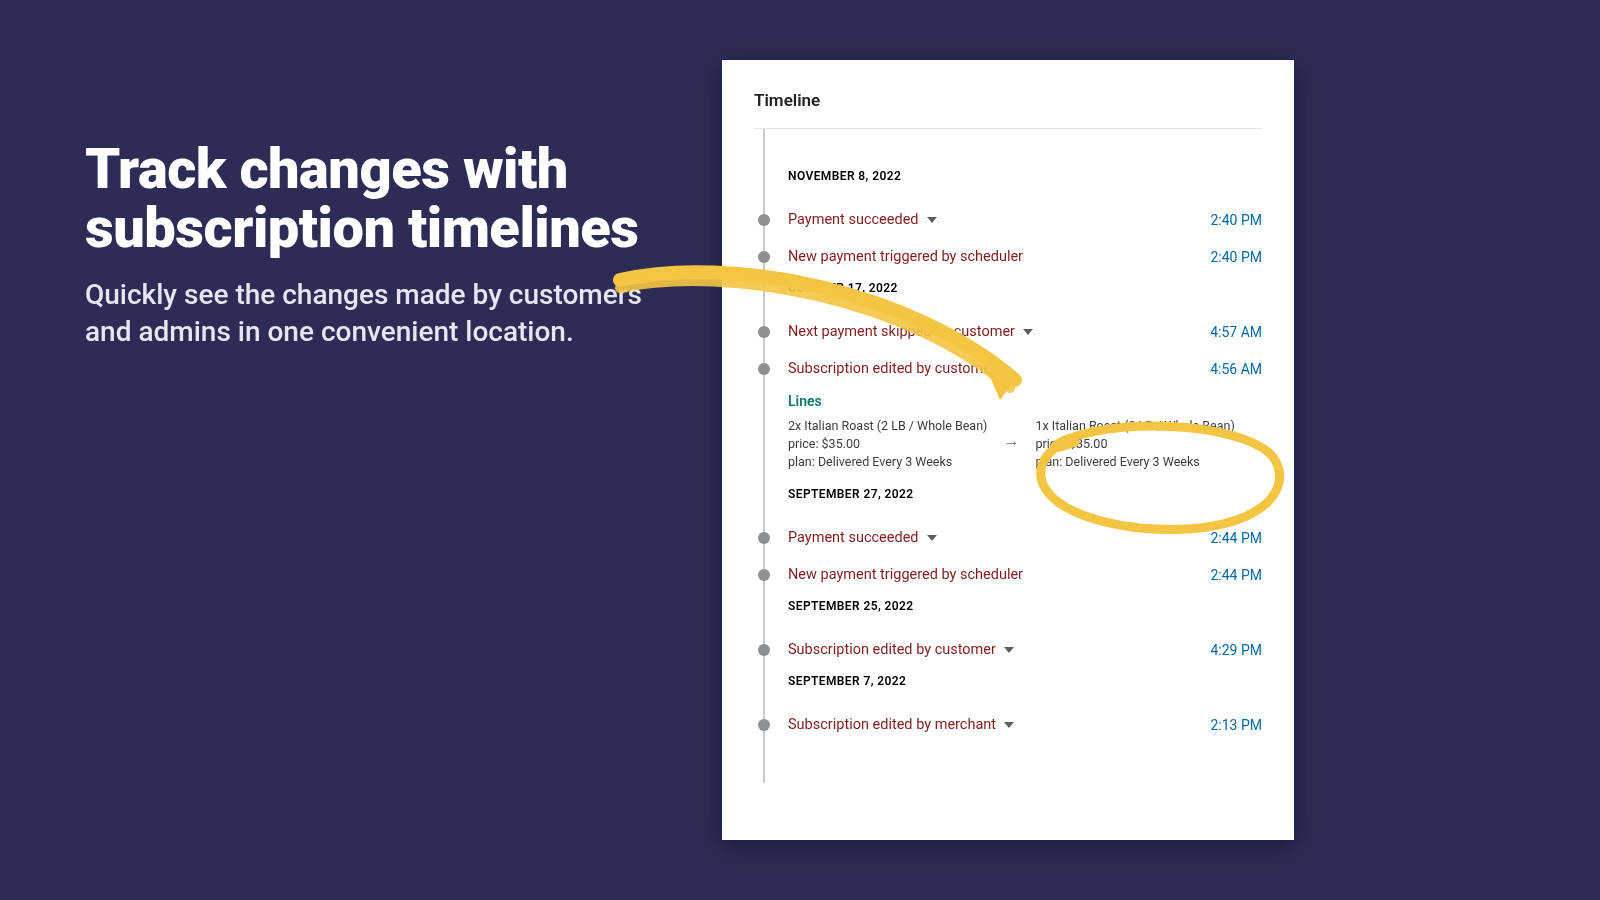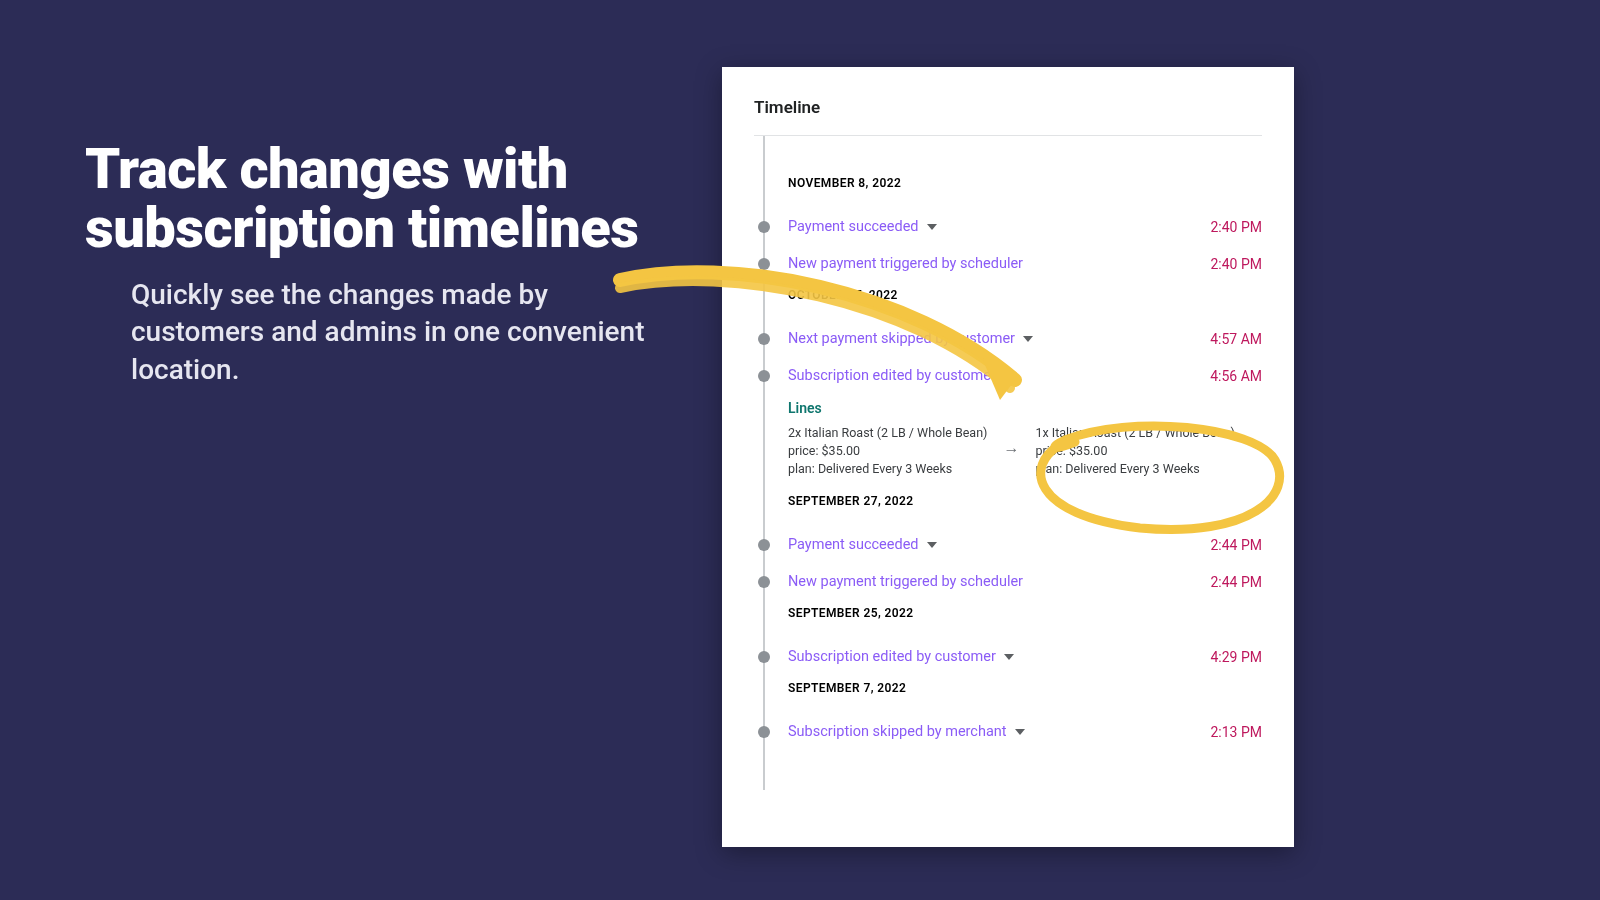--- a/index.html
+++ b/index.html
@@ -22,33 +22,31 @@
     font-weight: 900;
     line-height: 1.05;
     letter-spacing: -0.5px;
     margin-bottom: 18px;
   }
   .hero-sub {
     font-size: 28px;
     font-weight: 500;
     line-height: 1.35;
     color: #e6e6f0;
-    margin-left: 46px;
   }
   .panel {
     position: absolute;
     left: 722px;
     top: 60px;
     width: 572px;
     height: 780px;
     background: #fff;
     box-shadow: 0 6px 24px rgba(0,0,0,.35);
     padding: 30px 0 0 0;
     overflow: hidden;
-    margin-top: 7px;
   }
   .panel-inner {
     padding: 0 32px;
   }
   .panel-title {
     font-size: 17px;
     font-weight: 600;
     color: #202223;
     padding-bottom: 18px;
     border-bottom: 1px solid #e1e3e5;
@@ -87,37 +85,37 @@
     border-radius: 50%;
     background: #8c9196;
     flex: 0 0 auto;
     margin-left: 4px;
     margin-right: 18px;
     position: relative;
     z-index: 2;
   }
   .row-label {
     font-size: 14.5px;
-    color: #8b5cf6;
+    color: #7f1d1d;
     flex: 1 1 auto;
     display: flex;
     align-items: center;
     gap: 8px;
   }
   .caret-down, .caret-up {
     display: inline-block;
     width: 0; height: 0;
     border-left: 5px solid transparent;
     border-right: 5px solid transparent;
   }
   .caret-down { border-top: 6px solid #5c5f62; }
   .caret-up { border-bottom: 6px solid #5c5f62; }
   .row-time {
     font-size: 14px;
-    color: #be185d;
+    color: #0369a1;
   }
   .detail {
     padding-left: 34px;
     padding-top: 6px;
     padding-bottom: 10px;
   }
   .detail-title {
     font-size: 14px;
     font-weight: 600;
     color: #0f766e;
@@ -258,21 +256,21 @@
           <span class="caret-down"></span>
         </div>
         <div class="row-time">4:29 PM</div>
       </div>
 
       <div class="date-sep">SEPTEMBER 7, 2022</div>
 
       <div class="row">
         <div class="dot"></div>
         <div class="row-label">
-          <span>Subscription skipped by merchant</span>
+          <span>Subscription edited by merchant</span>
           <span class="caret-down"></span>
         </div>
         <div class="row-time">2:13 PM</div>
       </div>
 
     </div>
   </div>
 </div>
 
 <svg class="swoosh" viewBox="0 0 460 200">

